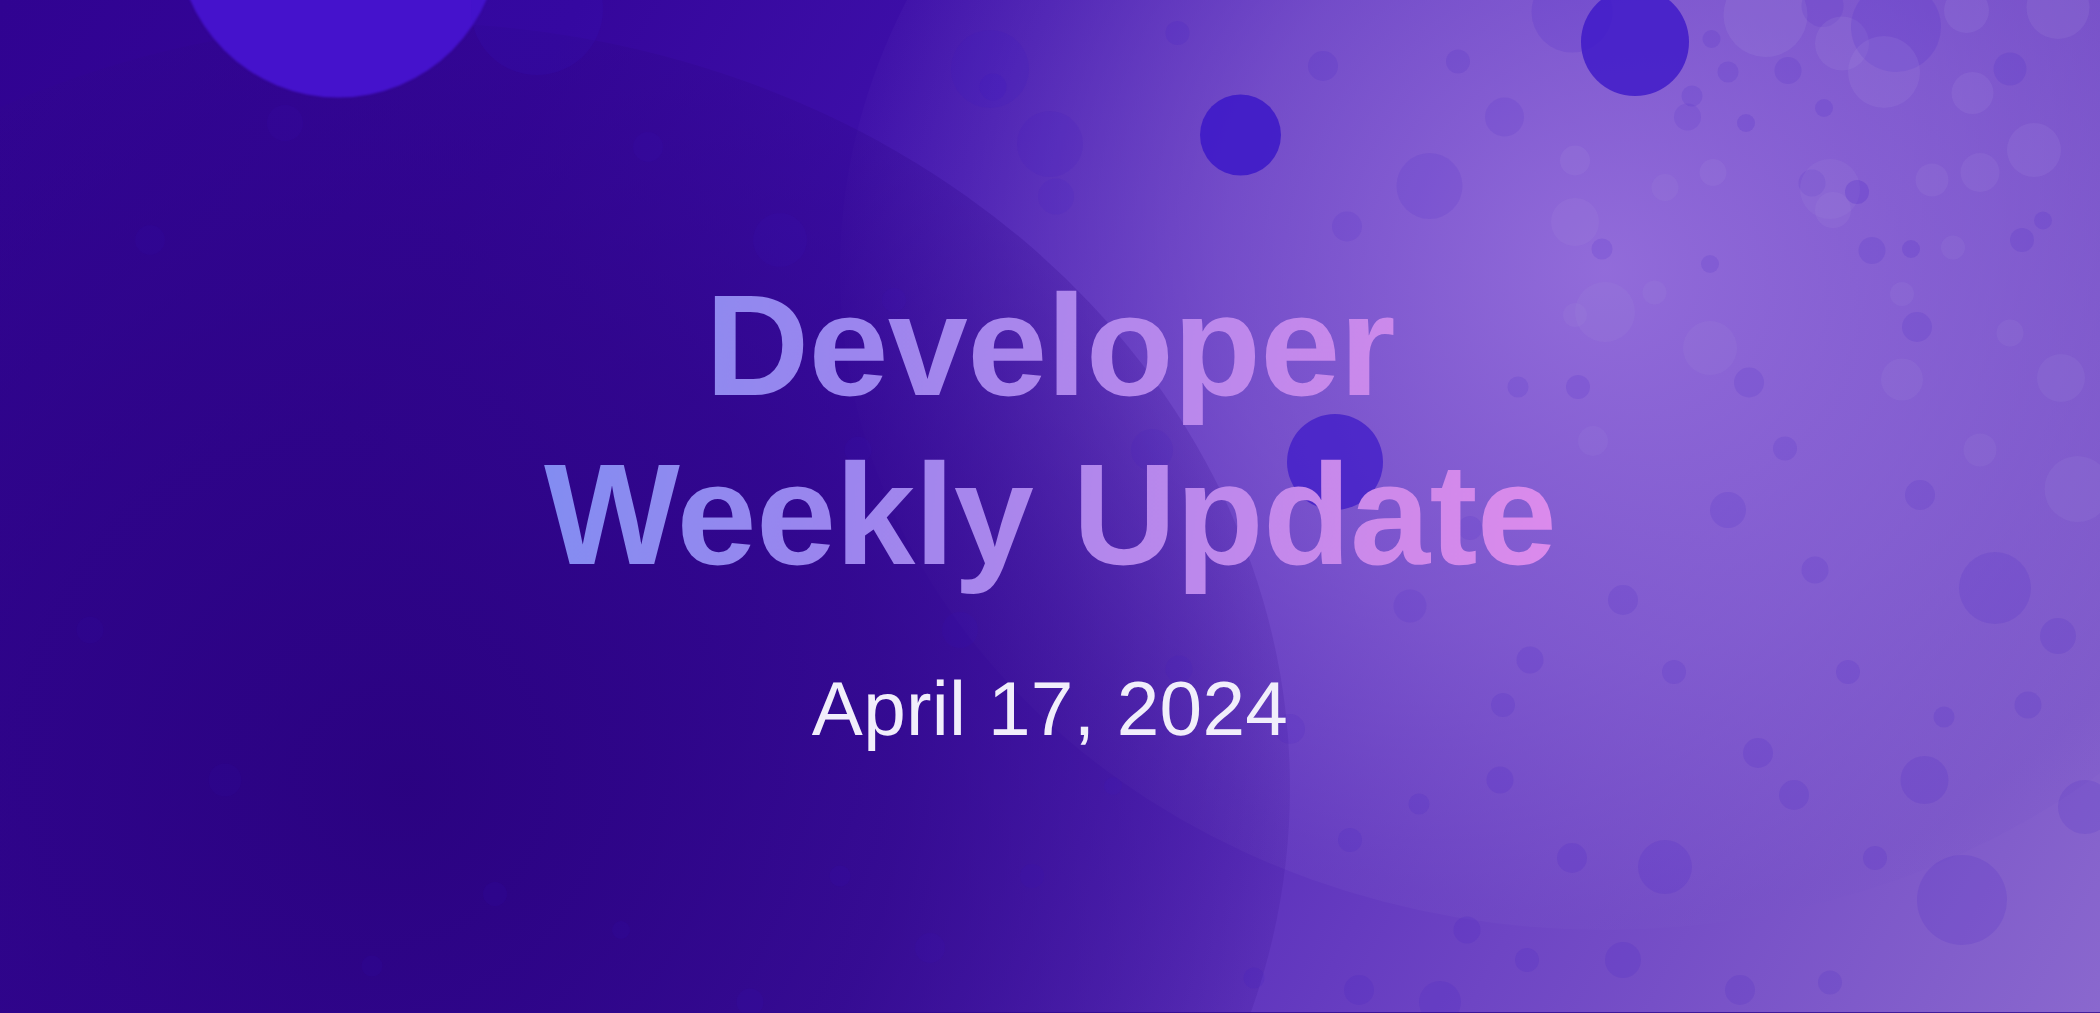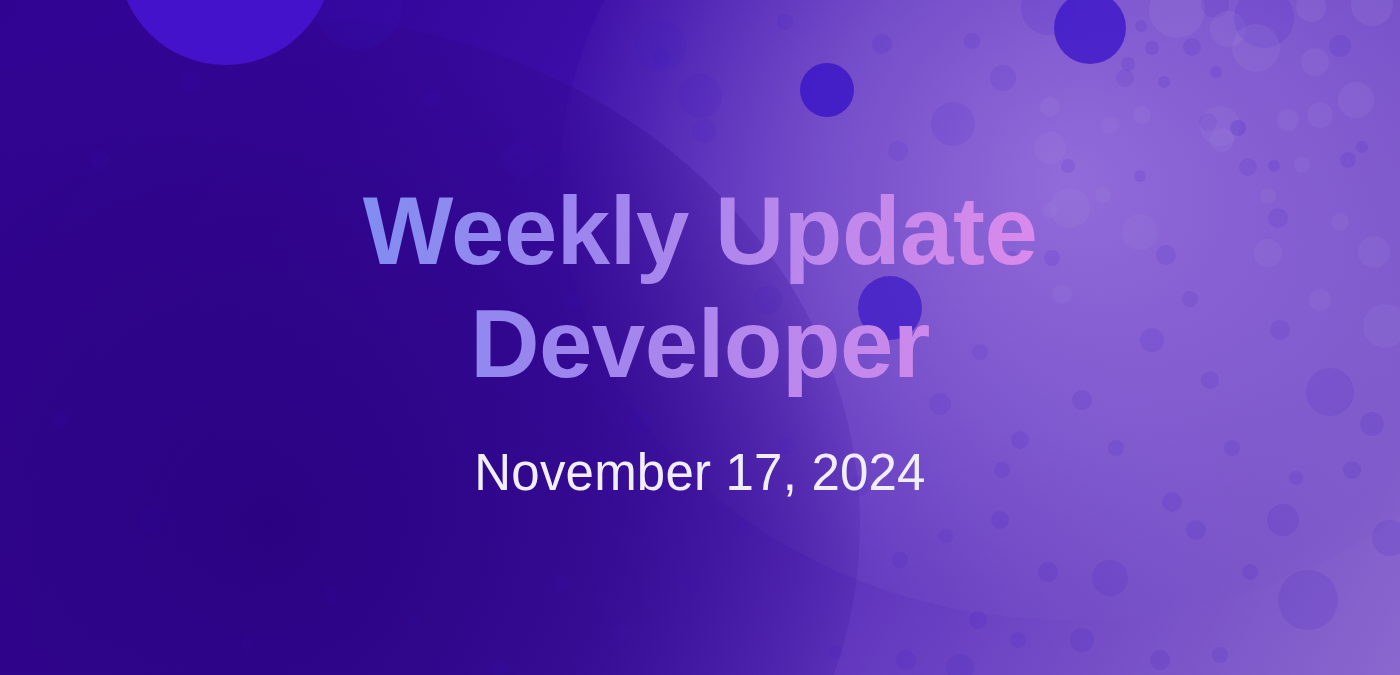--- a/index.html
+++ b/index.html
@@ -254,20 +254,20 @@
       <span style="left: 1005px; top: 251px; width: 14px; height: 14px; background: rgb(60, 23, 200); opacity: 0.12;"></span>
       <span style="left: 178px; top: 70px; width: 24px; height: 24px; background: rgb(60, 23, 200); opacity: 0.08;"></span>
       <span style="left: 90px; top: 150px; width: 20px; height: 20px; background: rgb(60, 23, 200); opacity: 0.07;"></span>
       <span style="left: 51px; top: 411px; width: 18px; height: 18px; background: rgb(60, 23, 200); opacity: 0.07;"></span>
       <span style="left: 139px; top: 509px; width: 22px; height: 22px; background: rgb(60, 23, 200); opacity: 0.07;"></span>
     </div>
 
   <div class="content">
 
     <h1 class="title">
+      <span class="title-line">Developer</span>
       <span class="title-line">Weekly Update</span>
-      <span class="title-line">Developer</span>
     </h1>
 
-    <div class="date">November 17, 2024</div>
+    <div class="date">April 17, 2024</div>
 
   </div>
 </div>
 
 </body></html>

